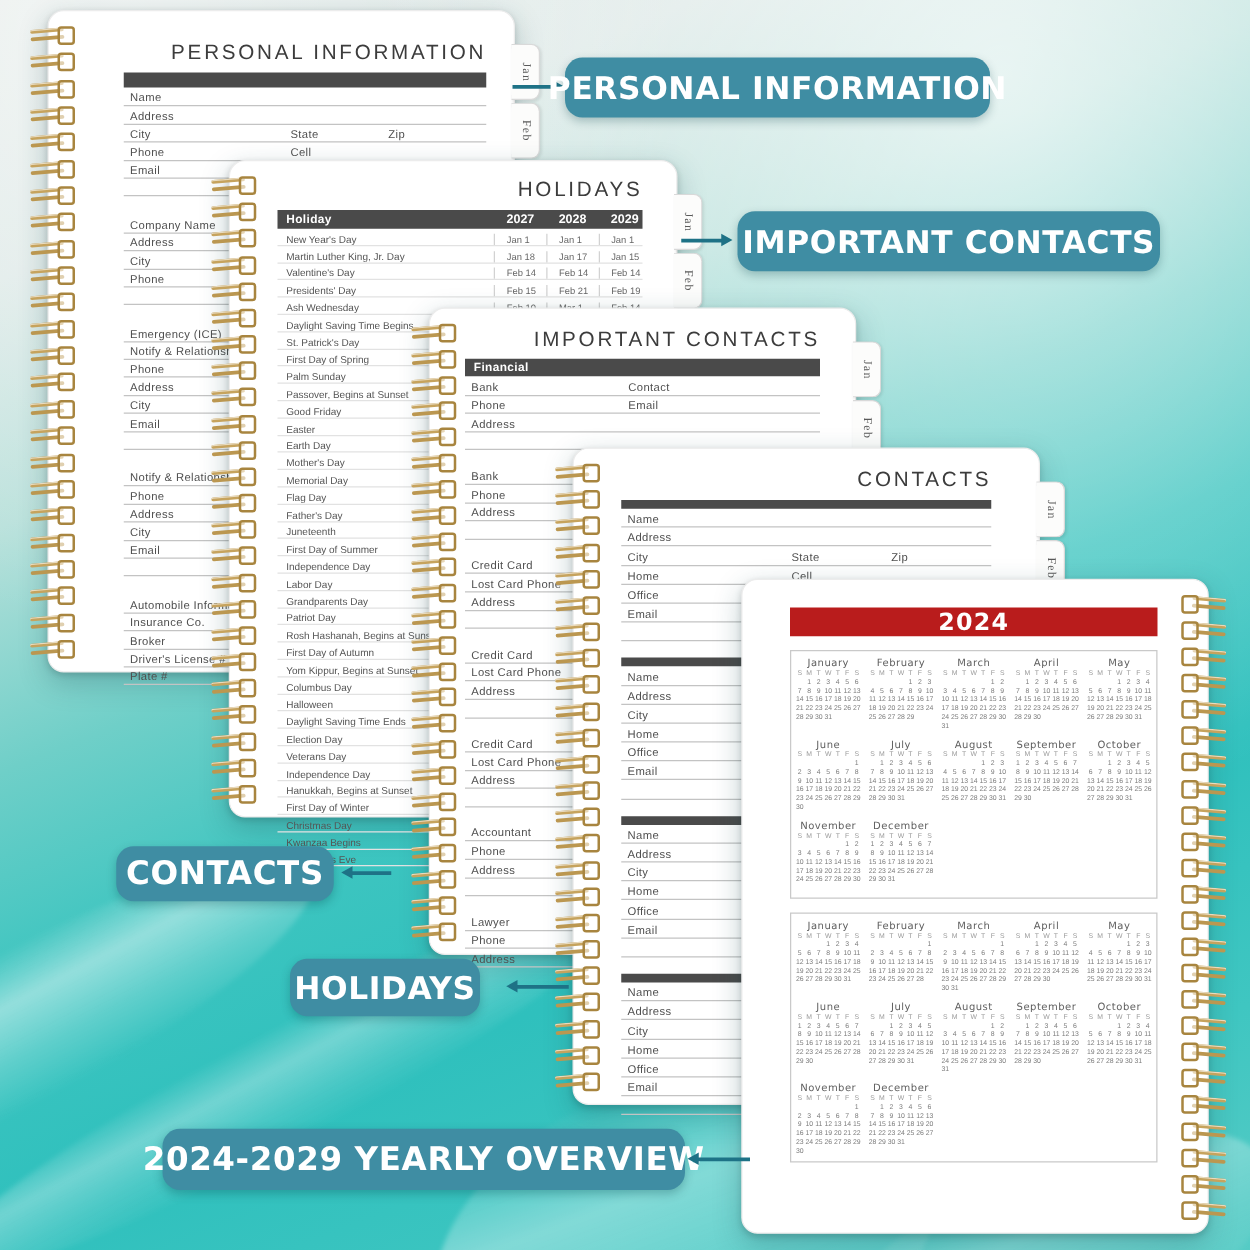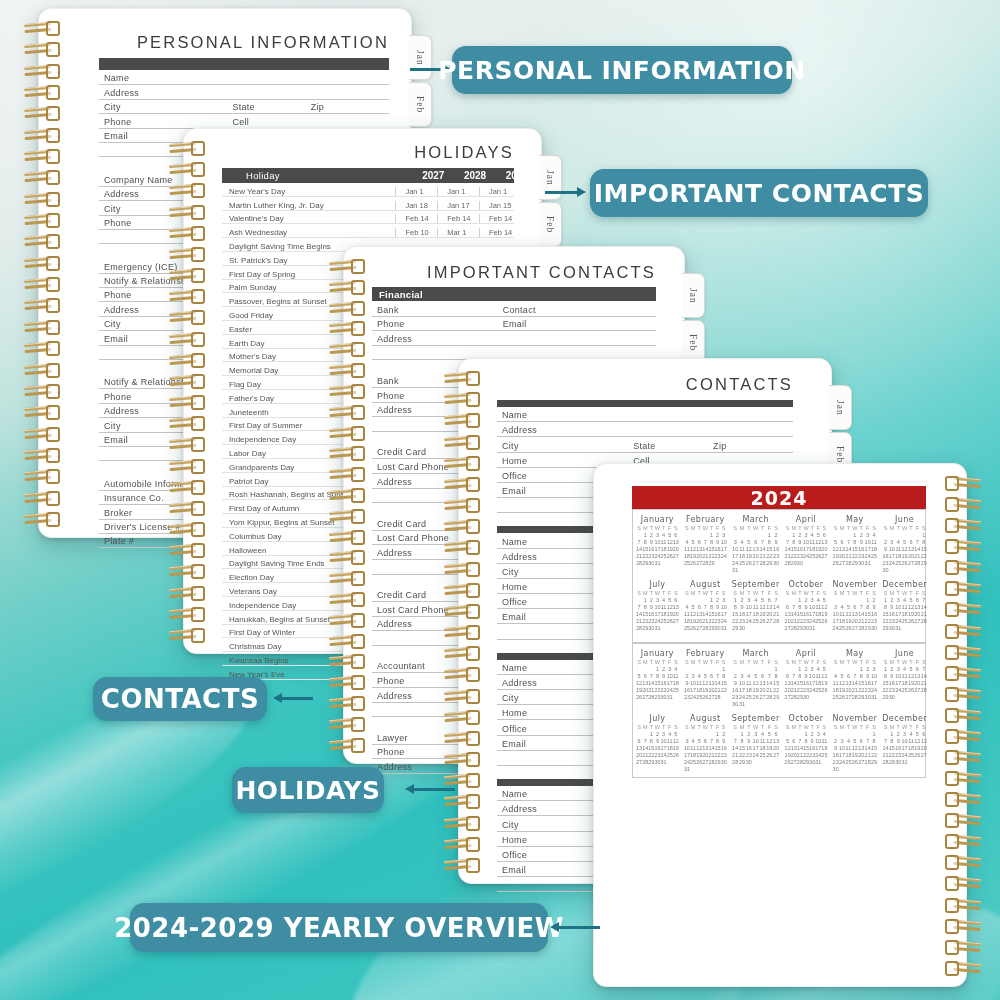--- a/index.html
+++ b/index.html
@@ -36,30 +36,30 @@
   
   .spiral{position:absolute;left:-15px;top:12px;bottom:12px;width:40px;display:flex;flex-direction:column;justify-content:space-between;}
   .spiral.right{left:auto;right:-15px;transform:scaleX(-1);}
   .coil{position:relative;height:13px;}
   .coil::before{content:"";position:absolute;left:0;top:2px;width:27px;height:3px;background:#c6a35d;border-radius:2px;
     box-shadow:0 6px 0 #bb9750, inset 0 1px 0 rgba(255,255,255,.6);transform:rotate(-5deg);}
   .coil::after{content:"";position:absolute;left:22px;top:0;width:10px;height:11px;border:2.5px solid #a8853f;border-radius:3px;background:rgba(255,255,255,.55);}
 
   
   .hhead{display:flex;height:15px;background:#4a4a4a;color:#fff;align-items:center;}
-  .hhead .hn{flex:0 0 57%;font-size:9.5px;font-weight:normal;padding-left:24px;letter-spacing:.3px;}
+  .hhead .hn{flex:0 0 57%;font-size:9.5px;font-weight:bold;padding-left:7px;letter-spacing:.3px;}
   .hhead .hy{flex:0 0 14.3%;font-size:10px;font-weight:bold;text-align:center;}
   .hrow{display:flex;height:12.8px;border-bottom:1px solid #e2e2e2;align-items:flex-end;}
   .hname{flex:0 0 57%;font-size:8px;color:#555;padding-left:7px;white-space:nowrap;overflow:hidden;}
   .hcell{flex:0 0 14.3%;font-size:7.5px;color:#666;border-left:1px solid #d2d2d2;padding-left:9px;box-sizing:border-box;}
 
   
   .yearbar{height:23px;background:#b91c1c;color:#fff;display:flex;align-items:center;justify-content:center;
     font-size:19px;font-weight:bold;letter-spacing:1px;font-family:"DejaVu Sans",sans-serif;}
-  .months{border:1px solid #c9c9c9;padding:5px 3px 4px;display:grid;grid-template-columns:repeat(6,1fr);column-gap:5px;row-gap:6px;background:#fff;}
+  .months{border:1px solid #c9c9c9;padding:5px 3px 4px;display:grid;grid-template-columns:repeat(5,1fr);column-gap:5px;row-gap:6px;background:#fff;margin-top:11px;}
   .month{min-height:58px;}
   .mname{text-align:center;font-size:8px;color:#606060;letter-spacing:.4px;margin-bottom:1px;font-family:"DejaVu Sans",sans-serif;}
   .mdays{display:grid;grid-template-columns:repeat(7,1fr);}
   .mdays span{font-size:5.5px;line-height:7px;text-align:center;color:#7d7d7d;}
   .mdays .dow{color:#9a9a9a;}
 
   
   .badge{position:absolute;background:#3f8da3;border-radius:14px;display:flex;align-items:center;justify-content:center;
     color:#fff;font-family:"DejaVu Sans",sans-serif;font-weight:bold;white-space:nowrap;letter-spacing:.5px;
     box-shadow:0 3px 8px rgba(0,60,70,.28);}
@@ -255,20 +255,26 @@
             <span class="hcell">Jan 17</span>
             <span class="hcell">Jan 15</span>
           </div>
           <div class="hrow">
             <span class="hname">Valentine's Day</span>
             <span class="hcell">Feb 14</span>
             <span class="hcell">Feb 14</span>
             <span class="hcell">Feb 14</span>
           </div>
           <div class="hrow">
+            <span class="hname">Presidents' Day</span>
+            <span class="hcell">Feb 15</span>
+            <span class="hcell">Feb 21</span>
+            <span class="hcell">Feb 19</span>
+          </div>
+          <div class="hrow">
             <span class="hname">Ash Wednesday</span>
             <span class="hcell">Feb 10</span>
             <span class="hcell">Mar 1</span>
             <span class="hcell">Feb 14</span>
           </div>
           <div class="hrow">
             <span class="hname">Daylight Saving Time Begins</span>
             <span class="hcell"></span>
             <span class="hcell"></span>
             <span class="hcell"></span>

